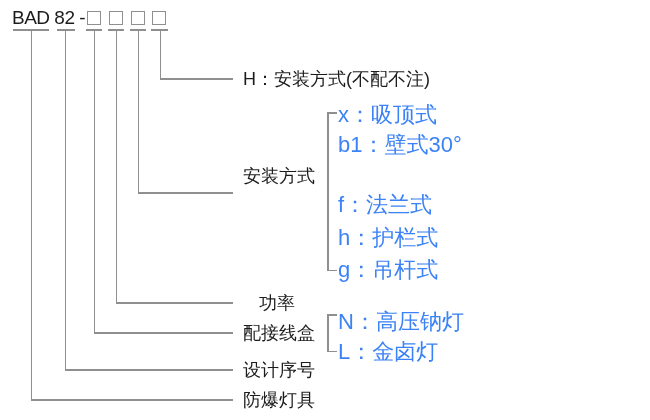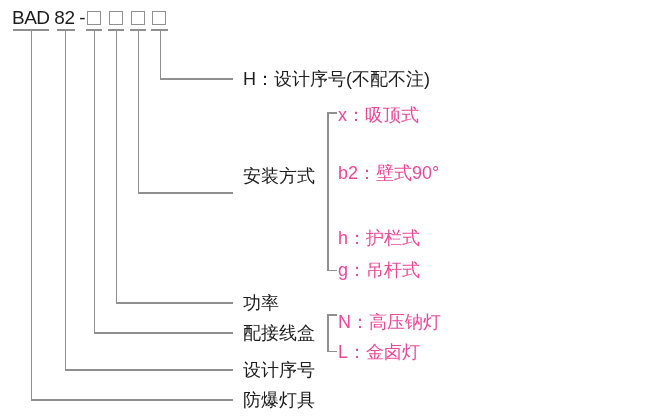--- a/index.html
+++ b/index.html
@@ -40,24 +40,24 @@
     position: absolute;
     left: 243px;
     font-size: 18px;
     line-height: 18px;
     white-space: nowrap;
     color: #1c1c1c;
   }
   .opt {
     position: absolute;
     left: 338px;
-    font-size: 18px;
+    font-size: 22px;
     line-height: 18px;
     white-space: nowrap;
-    color: #ec4899;
+    color: #3b82f6;
   }
 </style>
 </head>
 <body>
 
 <div id="canvas">
 
   <div class="model-text">BAD 82 -</div>
 
   <div class="ph-box" style="left:87px;"></div>
@@ -79,33 +79,34 @@
   <div class="v" style="left:137.5px; top:29px; height:165px;"></div>
   <div class="v" style="left:159.5px; top:29px; height:51px;"></div>
 
   <div class="h" style="left:160px; top:78px;  width:73px;"></div>
   <div class="h" style="left:138px; top:192px; width:95px;"></div>
   <div class="h" style="left:116px; top:302px; width:117px;"></div>
   <div class="h" style="left:94px;  top:332px; width:139px;"></div>
   <div class="h" style="left:65px;  top:369px; width:168px;"></div>
   <div class="h" style="left:31px;  top:399px; width:202px;"></div>
 
-  <div class="lbl" style="top:70px;">H：设计序号(不配不注)</div>
+  <div class="lbl" style="top:70px;">H：安装方式(不配不注)</div>
   <div class="lbl" style="top:167px;">安装方式</div>
-  <div class="lbl" style="top:294px;">功率</div>
+  <div class="lbl" style="top:294px;margin-left:16px;">功率</div>
   <div class="lbl" style="top:324px;">配接线盒</div>
   <div class="lbl" style="top:391px;">防爆灯具</div>
   <div class="lbl" style="top:361px;">设计序号</div>
 
   <div class="bv" style="left:327px; top:112px; height:159px;"></div>
   <div class="tick" style="left:327px; top:112px;"></div>
   <div class="tick" style="left:327px; top:269.5px;"></div>
 
   <div class="opt" style="top:106px;">x：吸顶式</div>
-  <div class="opt" style="top:164px;">b2：壁式90°</div>
+  <div class="opt" style="top:136px;">b1：壁式30°</div>
+  <div class="opt" style="top:196px;">f：法兰式</div>
   <div class="opt" style="top:261px;">g：吊杆式</div>
   <div class="opt" style="top:229px;">h：护栏式</div>
 
   <div class="bv" style="left:327px; top:314px; height:38px;"></div>
   <div class="tick" style="left:327px; top:314px;"></div>
   <div class="tick" style="left:327px; top:350.5px;"></div>
 
   <div class="opt" style="top:313px;">N：高压钠灯</div>
   <div class="opt" style="top:343px;">L：金卤灯</div>
 

